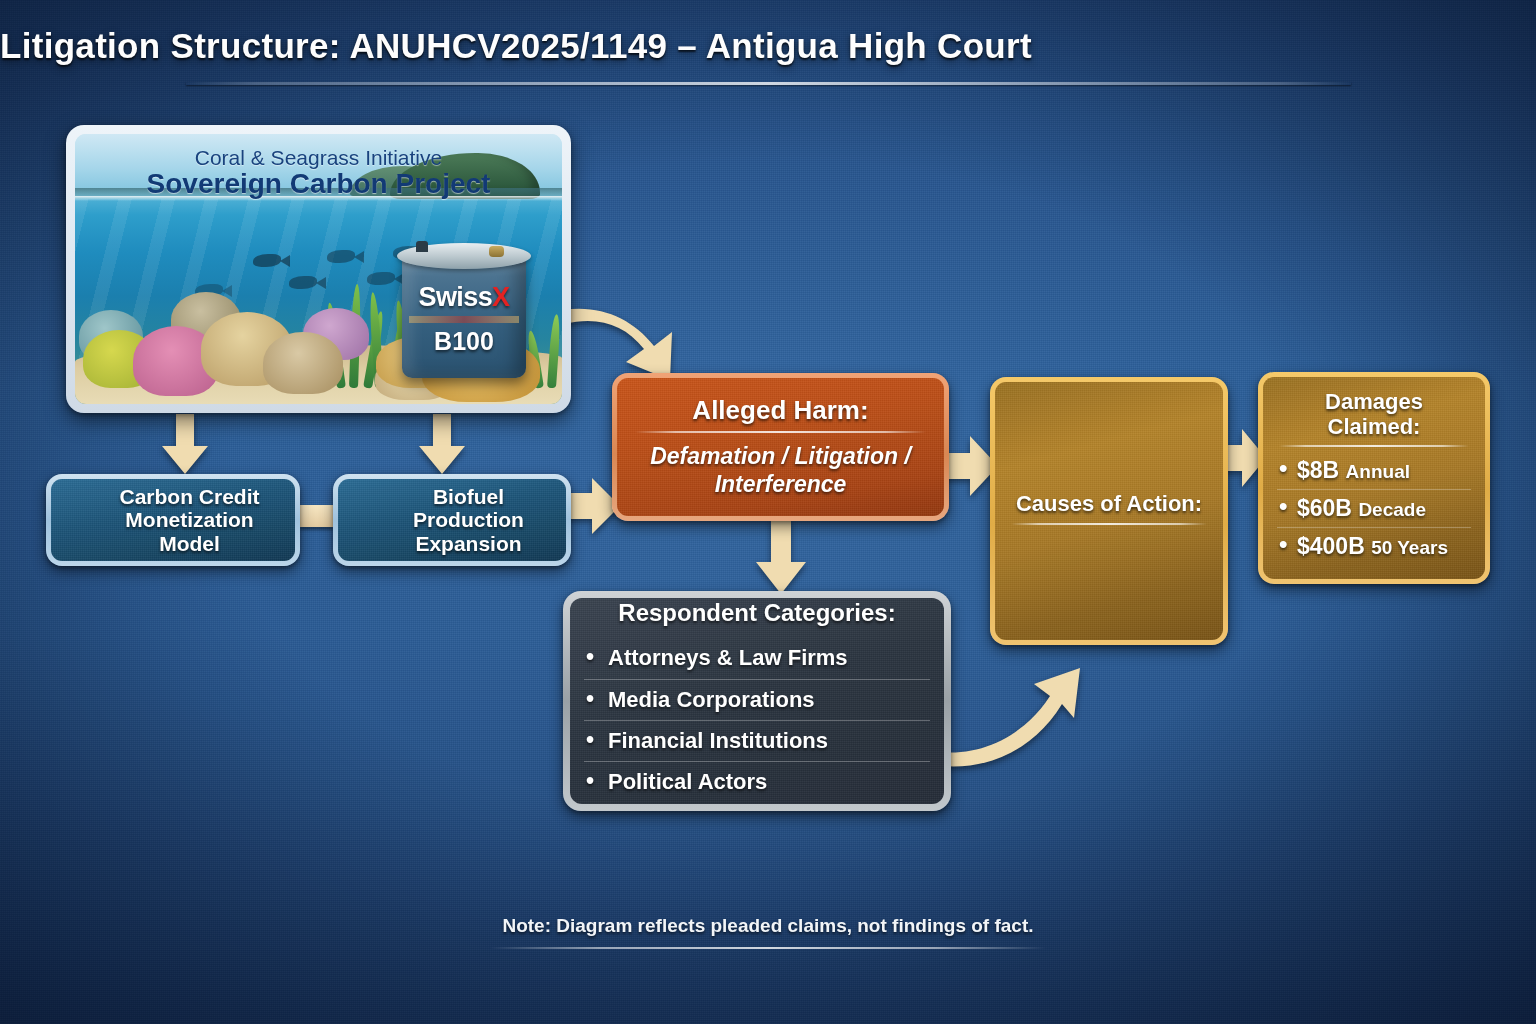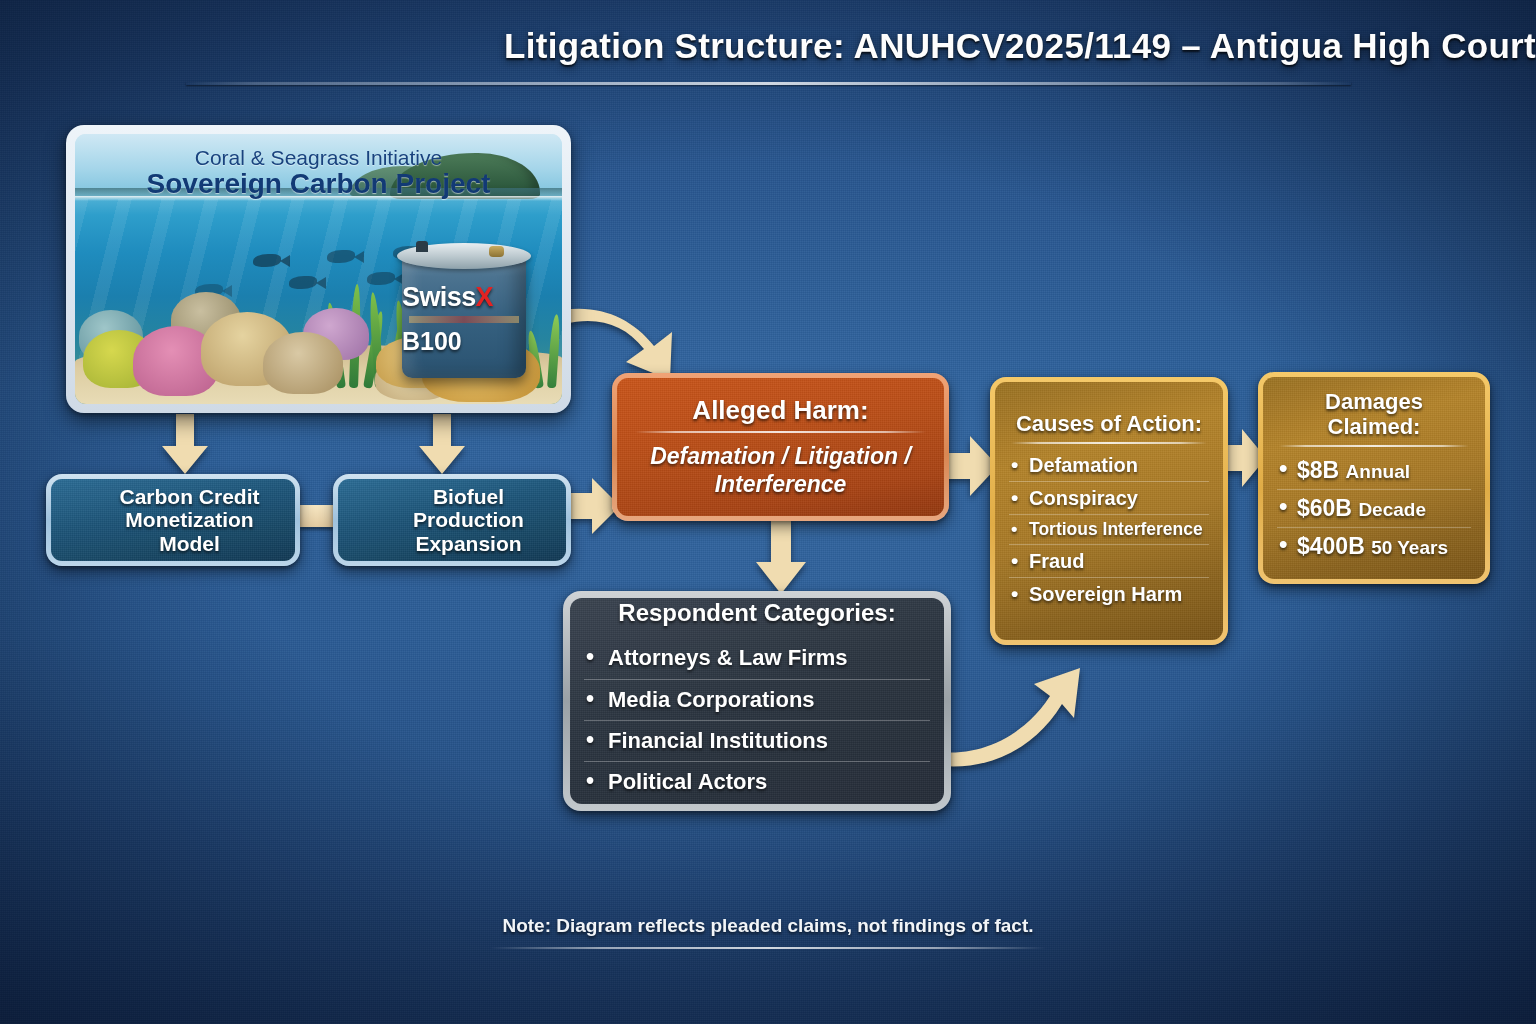--- a/index.html
+++ b/index.html
@@ -39,21 +39,21 @@
     position:absolute; inset:0;
     background:radial-gradient(ellipse 78% 72% at 50% 48%, rgba(0,0,0,0) 45%, rgba(5,16,38,.62) 100%);
     pointer-events:none;
     z-index:2;
   }
   .layer{ position:absolute; z-index:5; }
 
   
   #title-wrap{
     left:0; right:0; top:26px;
-    text-align:right;
+    text-align:left;
   }
   #title{
     display:inline-block;
     font-size:35px;
     font-weight:bold;
     color:#fdfdfd;
     letter-spacing:.3px;
     text-shadow:0 2px 2px rgba(0,0,0,.70), 0 3px 8px rgba(0,0,0,.45);
     padding-bottom:8px;
   }
@@ -227,20 +227,21 @@
     border-radius:4px;
     background:linear-gradient(180deg,#c9ab5f,#8b7234);
   }
   #tank-knob{
     position:absolute; left:14px; top:-13px; width:12px; height:11px;
     border-radius:3px 3px 0 0;
     background:#2b3b46;
   }
   #tank-label{
     position:absolute; left:0; right:0; top:28px;
+    text-align:center;
   }
   #tank-brand{
     font-size:27px; font-weight:bold; color:#ffffff; letter-spacing:-.6px;
     text-shadow:0 2px 3px rgba(0,0,0,.6);
   }
   #tank-brand .xmark{ color:#e32222; }
   #tank-stripe{
     width:88%; height:7px; margin:3px auto 4px auto;
     background:linear-gradient(90deg,#d8b36b,#b33a34,#d8b36b);
     opacity:.55;
@@ -512,27 +513,20 @@
       </div>
     </div>
   </div>
 
   <div class="node gold layer" id="node-causes">
     <div class="inner">
       <div class="grain"></div>
       <div class="content">
         <div class="node-title">Causes of Action:</div>
         <div class="node-rule"></div>
-        <ul class="items">
-          <li>Defamation</li>
-          <li>Conspiracy</li>
-          <li class="tight">Tortious Interference</li>
-          <li>Fraud</li>
-          <li>Sovereign Harm</li>
-        </ul>
       </div>
     </div>
   </div>
 
   <div class="node gold layer" id="node-damages">
     <div class="inner">
       <div class="grain"></div>
       <div class="content">
         <div class="node-title">Damages Claimed:</div>
         <div class="node-rule"></div>

